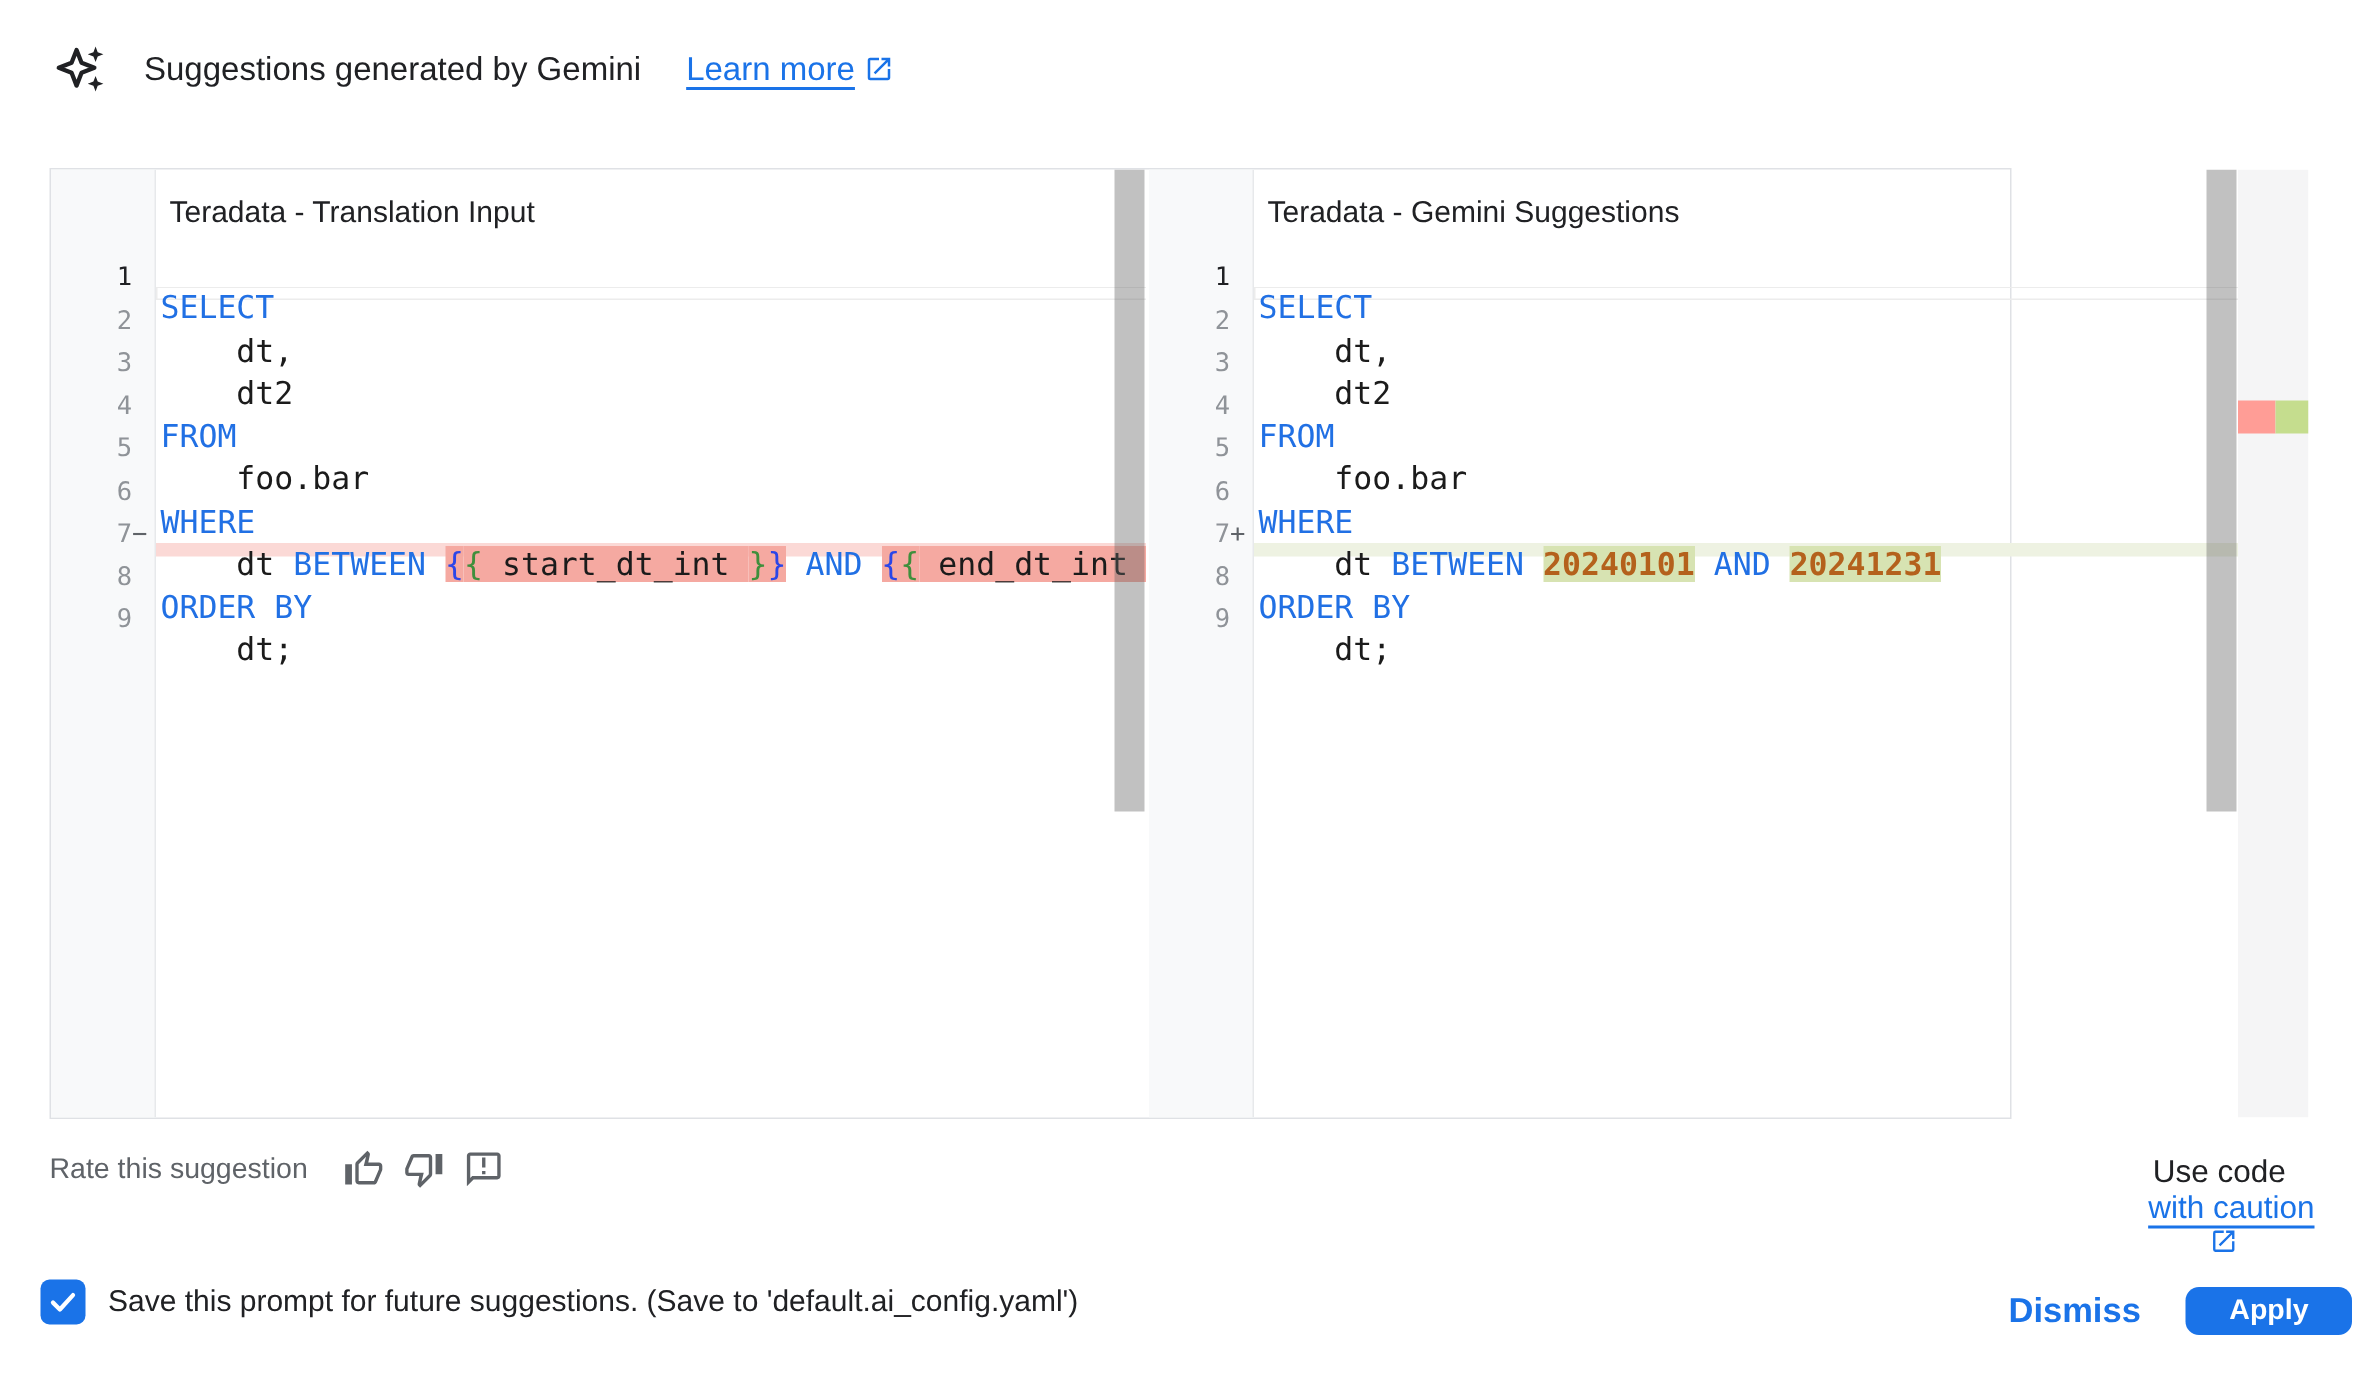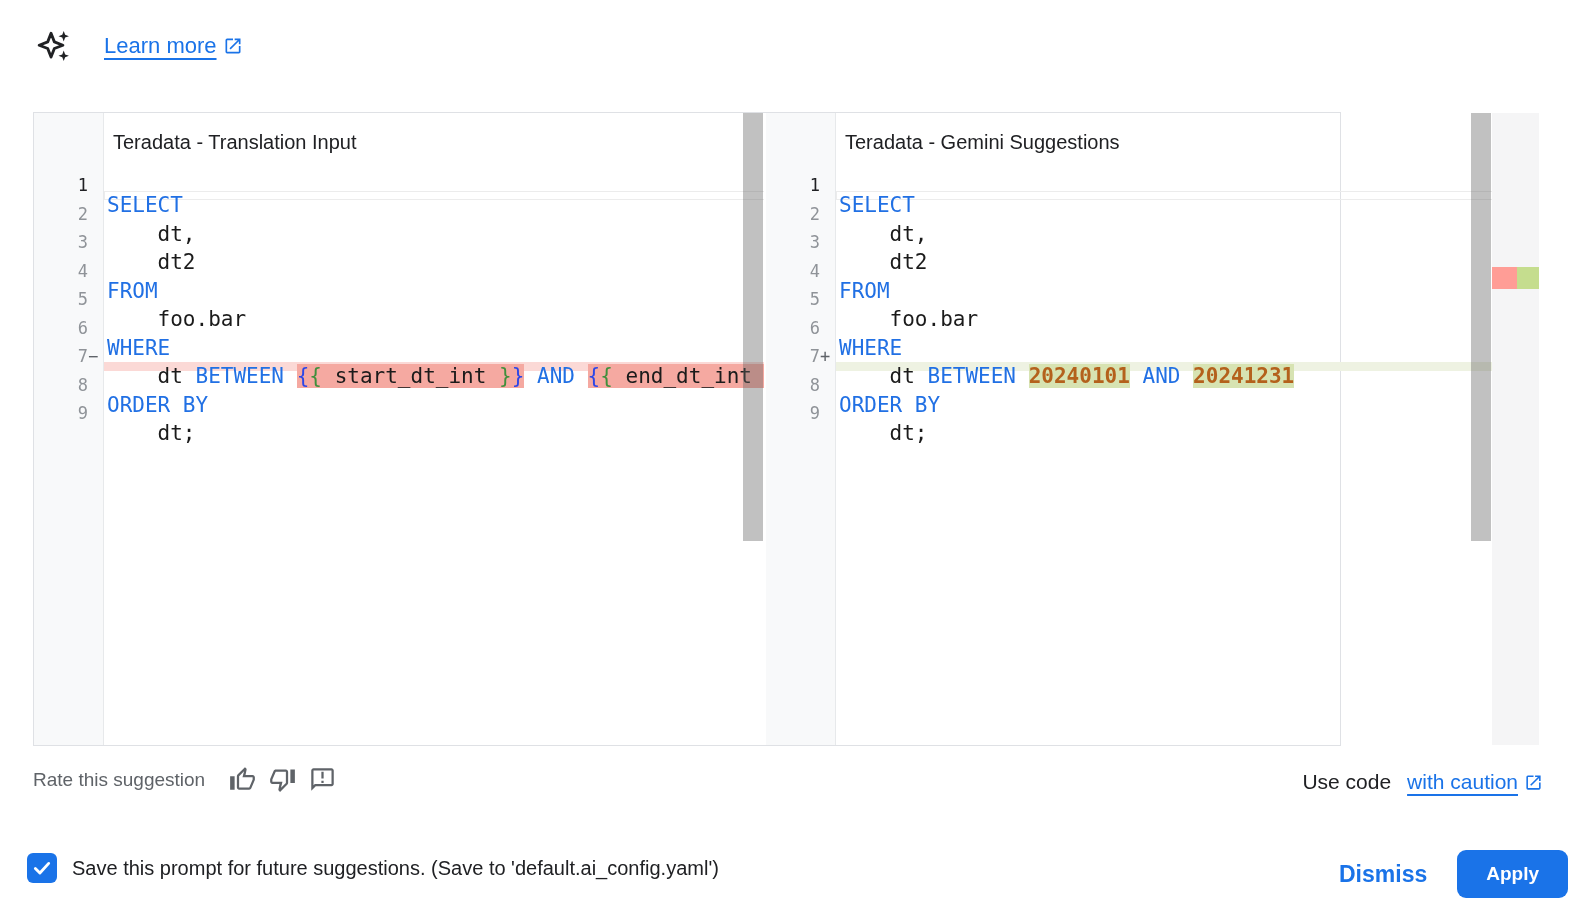--- a/index.html
+++ b/index.html
@@ -49,48 +49,49 @@
   .editor.left  .vthumb { left:709px; }
   .editor.right .vthumb { left:705px; }
   .ruler { position:absolute; right:0; top:0; bottom:0; width:47px; background:#f5f5f6; }
   .ruler .mark-removed { position:absolute; left:0;  top:154px; width:25px; height:22px; background:var(--ruler_removed); }
   .ruler .mark-added   { position:absolute; left:25px; top:154px; width:22px; height:22px; background:var(--ruler_added); }
 
   
   .rate-row { position:absolute; left:33px; top:766px; display:flex; align-items:center; }
   .rate-label { font-size:19px; color:var(--muted); margin-right:24px; }
   .rate-icon { width:27px; height:27px; fill:var(--muted); margin-right:13px; cursor:pointer; }
-  .caution { position:absolute; top:770px; right:31px; font-size:21px; display:flex; align-items:center; }
+  .caution { position:absolute; top:770px; right:31px; font-size:21px; display:flex; align-items:center;flex-direction:column; }
   .caution-link { color:var(--accent); text-decoration:underline; text-decoration-thickness:2px;
                   text-underline-offset:5px; margin-left:16px; cursor:pointer; }
   .caution .ext-icon { width:19px; height:19px; }
 
   
   .save-row { position:absolute; left:27px; top:853px; display:flex; align-items:center; }
   .checkbox { width:30px; height:30px; border-radius:6px; background:var(--accent);
               display:flex; align-items:center; justify-content:center; cursor:pointer; flex:none; }
   .checkbox svg { width:20px; height:20px; }
   .save-label { margin-left:15px; font-size:20px; color:var(--text); }
   .actions { position:absolute; top:850px; right:6px; display:flex; align-items:center; }
   .dismiss-btn { color:var(--accent); font-size:23px; font-weight:bold; padding:10px 16px;
                  margin-right:14px; background:none; border:none; cursor:pointer;
                  font-family:"Liberation Sans", sans-serif; }
   .apply-btn { background:var(--accent); color:#ffffff; font-size:19px; font-weight:bold;
-               border:none; border-radius:9px; height:48px; padding:0 29px; cursor:pointer;
+               border:none; border-radius:9px; height:32px; padding:0 29px; cursor:pointer;
                font-family:"Liberation Sans", sans-serif; }
 </style>
 </head>
 <body>
 
 <div class="top-header">
   <svg class="spark" viewBox="0 0 24 24">
     <path d="M9.5 4 L11.6 9.4 L17 11.5 L11.6 13.6 L9.5 19 L7.4 13.6 L2 11.5 L7.4 9.4 Z" fill="none" stroke="#202124" stroke-width="1.8" stroke-linejoin="round"></path>
     <path d="M17.5 2.5 L18.4 4.9 L20.8 5.8 L18.4 6.7 L17.5 9.1 L16.6 6.7 L14.2 5.8 L16.6 4.9 Z" fill="#202124"></path>
     <path d="M17.5 14.9 L18.4 17.3 L20.8 18.2 L18.4 19.1 L17.5 21.5 L16.6 19.1 L14.2 18.2 L16.6 17.3 Z" fill="#202124"></path>
   </svg>
+  <span class="top-title">Suggestions generated by Gemini</span>
   <span class="learn-more">
     <span>Learn more</span>
     <svg class="ext-icon" viewBox="0 0 24 24">
       <path d="M19 19H5V5h7V3H5a2 2 0 0 0-2 2v14a2 2 0 0 0 2 2h14c1.1 0 2-.9 2-2v-7h-2v7zM14 3v2h3.59l-9.83 9.83 1.41 1.41L19 6.41V10h2V3h-7z"></path>
     </svg>
   </span>
 </div>
 
 <div class="diff-box">
 

